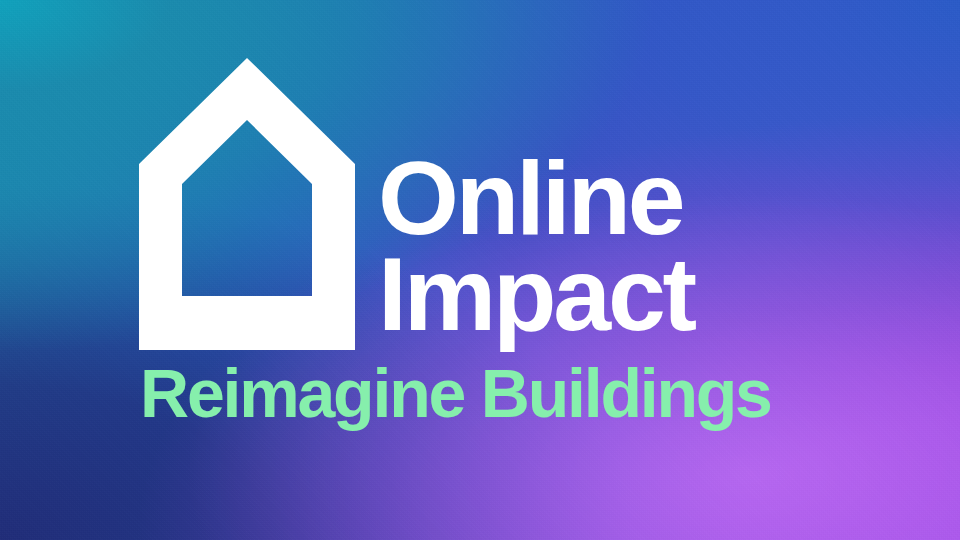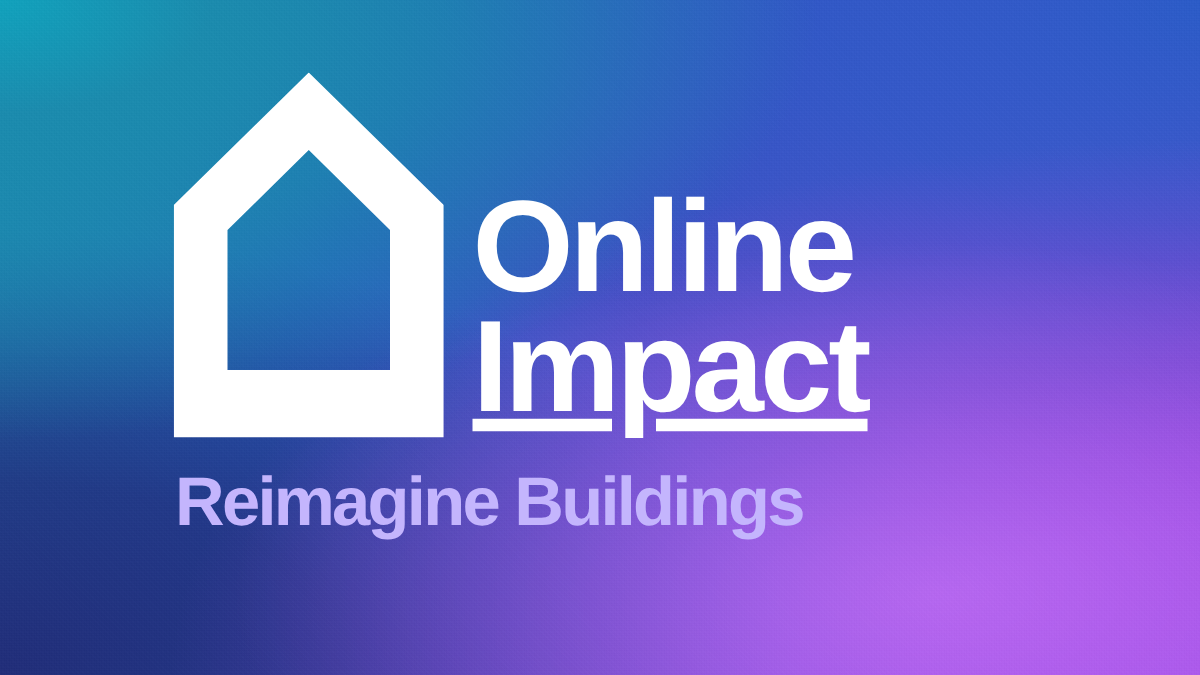--- a/index.html
+++ b/index.html
@@ -71,30 +71,30 @@
   .headline-line {
     display:block;
     color:#ffffff;
     font-family:"Liberation Sans", sans-serif;
     font-weight:700;
     font-size:104px;
     line-height:0.94;
     letter-spacing:-3.2px;
     white-space:nowrap;
   }
-  .headline-line.l2 { margin-top:-2px;text-decoration:underline; }
+  .headline-line.l2 { margin-top:-2px; }
 
   
   .tagline {
     position:absolute;
-    left:140px; top:374px;
-    color:#c4b5fd;
+    left:140px; top:359px;
+    color:#86efac;
     font-family:"Liberation Sans", sans-serif;
     font-weight:700;
-    font-size:55px;
+    font-size:68px;
     line-height:1.0;
     letter-spacing:-2.2px;
     white-space:nowrap;
   }
 
   
   .event-details {
     position:absolute;
     left:141px; top:451px;
     color:#f2f0fb;

